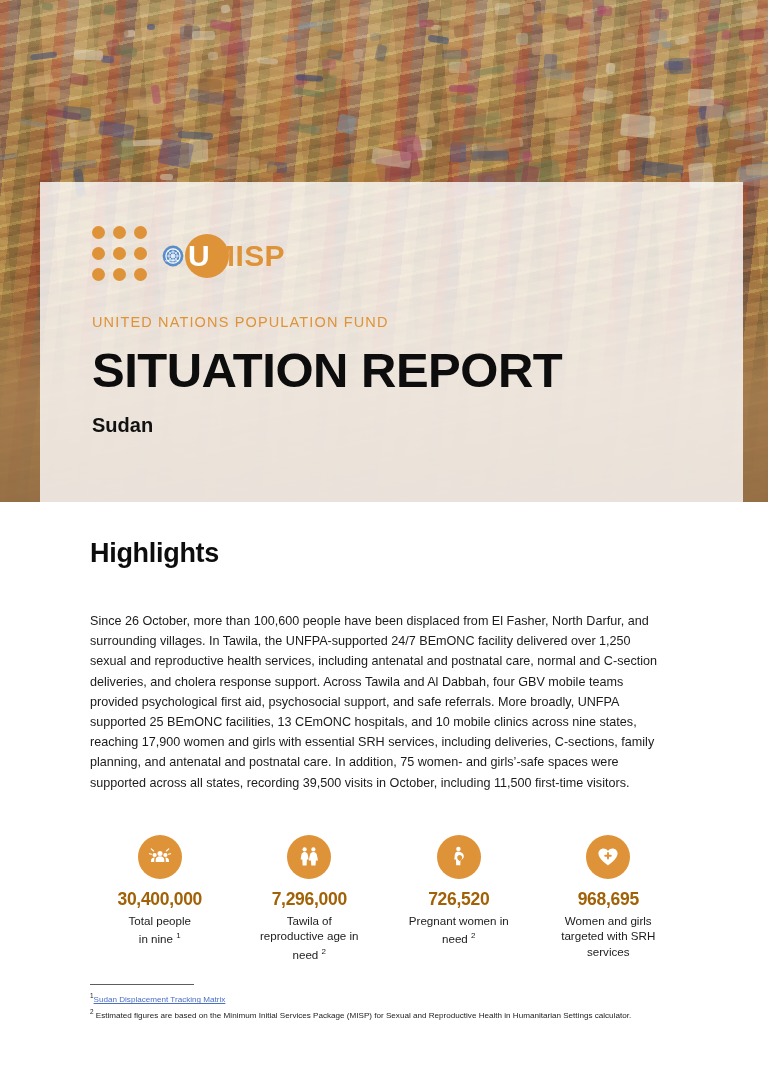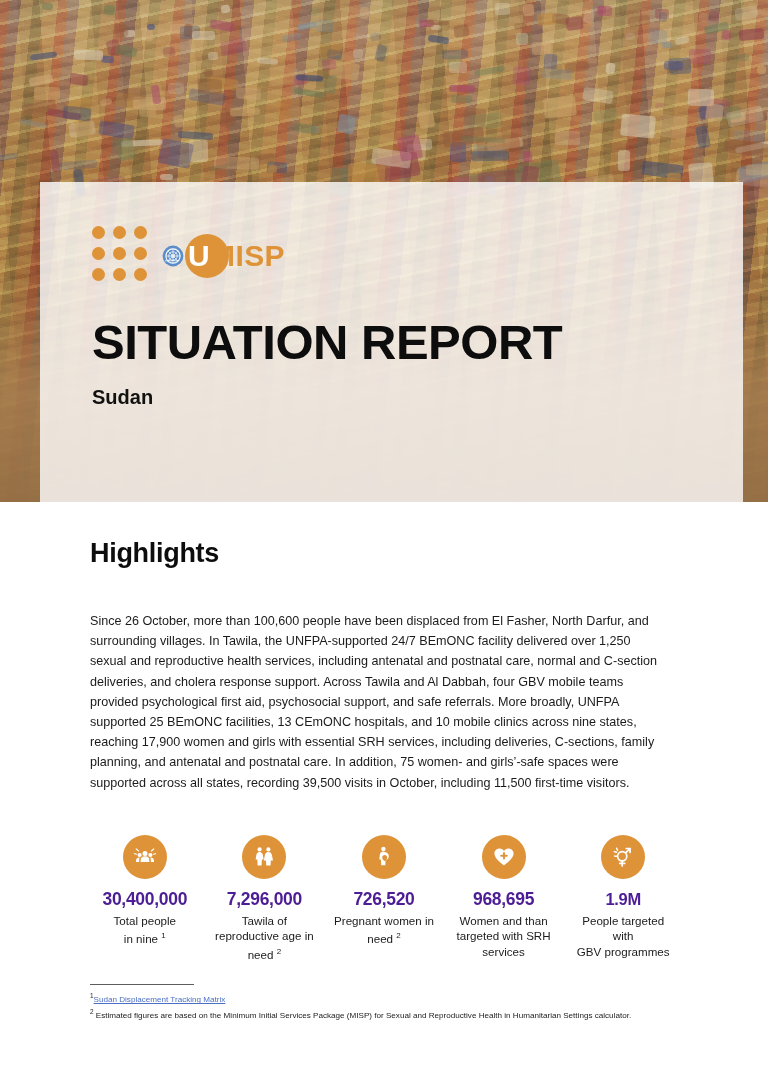--- a/index.html
+++ b/index.html
@@ -170,21 +170,21 @@
     border-radius: 50%;
     background: var(--unfpa-orange, #de9338);
     display: flex;
     align-items: center;
     justify-content: center;
   }
   .stat-icon svg { display: block; }
   .stat-value {
     font-size: 17.5px;
     font-weight: 700;
-    color: #4c1d95;
+    color: #a16207;
     letter-spacing: -.3px;
     line-height: 22px;
     margin-bottom: 3px;
     white-space: nowrap;
   }
   .stat-value.sm { font-size: 16.5px; }
   .stat-label {
     font-size: 11.6px;
     line-height: 15.6px;
     color: #1b1b1b;
@@ -431,20 +431,21 @@
           <path d="M11 3.9v14.2M3.9 11h14.2M5.8 5.8l10.4 10.4M16.2 5.8L5.8 16.2" stroke="#ffffff" stroke-width=".65" fill="none"></path>
           <path d="M3.1 15.6c1.6 1.1 3.1-1 4.7 0s3.1-1 4.7 0 3.1-1 4.7 0" stroke="#ffffff" stroke-width=".8" fill="none"></path>
         </svg>
       </div>
       <div class="logo-circle"></div>
       <div class="logo-word">
         <span>U</span><span class="tail">MISP</span>
       </div>
     </div>
 
+    <div class="eyebrow">UNITED NATIONS POPULATION FUND</div>
     <h1 class="doc-title">SITUATION REPORT</h1>
     <div class="country">Sudan</div>
   </div>
 </div>
 
 <div class="section">
   <h2 class="section-title">Highlights</h2>
   <p class="body-copy">Since 26 October, more than 100,600 people have been displaced from El Fasher, North Darfur, and surrounding villages. In Tawila, the UNFPA-supported 24/7 BEmONC facility delivered over 1,250 sexual and reproductive health services, including antenatal and postnatal care, normal and C-section deliveries, and cholera response support. Across Tawila and Al Dabbah, four GBV mobile teams provided psychological first aid, psychosocial support, and safe referrals. More broadly, UNFPA supported 25 BEmONC facilities, 13 CEmONC hospitals, and 10 mobile clinics across nine states, reaching 17,900 women and girls with essential SRH services, including deliveries, C-sections, family planning, and antenatal and postnatal care. In addition, 75 women- and girls’-safe spaces were supported across all states, recording 39,500 visits in October, including 11,500 first-time visitors.</p>
 </div>
 
@@ -506,42 +507,26 @@
 
   <div class="stat">
     <div class="stat-icon">
       <svg width="26" height="26" viewBox="0 0 26 26">
         <path d="M13 21.4S3.4 15.1 3.4 9.6c0-3 2.3-5.2 5.2-5.2 2 0 3.5 1 4.4 2.5.9-1.5 2.4-2.5 4.4-2.5 2.9 0 5.2 2.2 5.2 5.2 0 5.5-9.6 11.8-9.6 11.8z" fill="#ffffff"></path>
         <path d="M13 8.9v5.6M10.2 11.7h5.6" stroke="#de9338" stroke-width="1.9" stroke-linecap="round"></path>
       </svg>
     </div>
     <div class="stat-value">968,695</div>
     <div class="stat-label">
-      <span>Women and than</span><br>
+      <span>Women and girls</span><br>
       <span>targeted with SRH</span><br>
       <span>services</span>
     </div>
   </div>
 
-  <div class="stat">
-    <div class="stat-icon">
-      <svg width="26" height="26" viewBox="0 0 26 26" fill="none" stroke="#ffffff" stroke-width="1.7" stroke-linecap="round">
-        <circle cx="12.2" cy="12.3" r="4.6"></circle>
-        <path d="M12.2 16.9v5.1M9.7 19.4h5"></path>
-        <path d="M15.6 8.9l4.3-4.3M16.2 4.5h3.9v3.9"></path>
-        <path d="M6.6 4.2l1 2.2M4.2 7.6l2.3.7M4.6 12.1l2 .1" stroke-width="1.45"></path>
-      </svg>
-    </div>
-    <div class="stat-value sm">1.9M</div>
-    <div class="stat-label">
-      <span>People targeted</span><br>
-      <span>with</span><br>
-      <span>GBV programmes</span>
-    </div>
-  </div>
 </div>
 
 <div class="footnotes">
   <div class="fn-rule"></div>
   <div class="fn fn-1">
     <sup>1</sup><a class="fn-link" href="#">Sudan Displacement Tracking Matrix</a>
   </div>
   <div class="fn fn-2">
     <sup>2</sup>
     <span>Estimated figures are based on the Minimum Initial Services Package (MISP) for Sexual and Reproductive Health in Humanitarian Settings calculator.</span>

